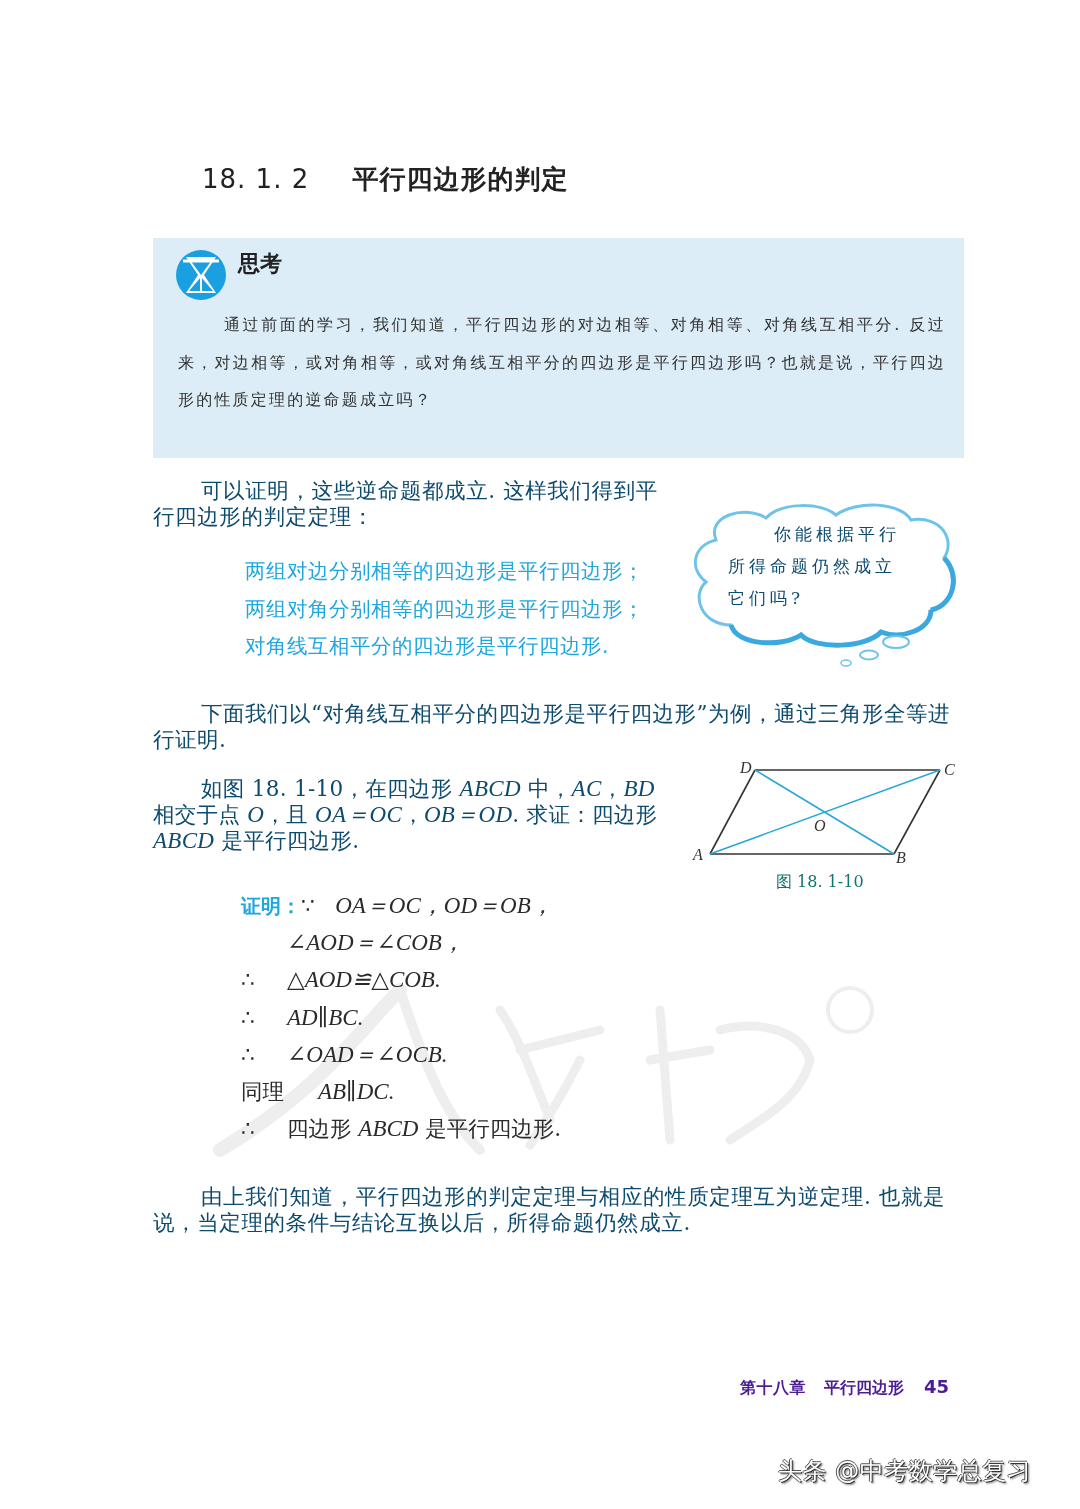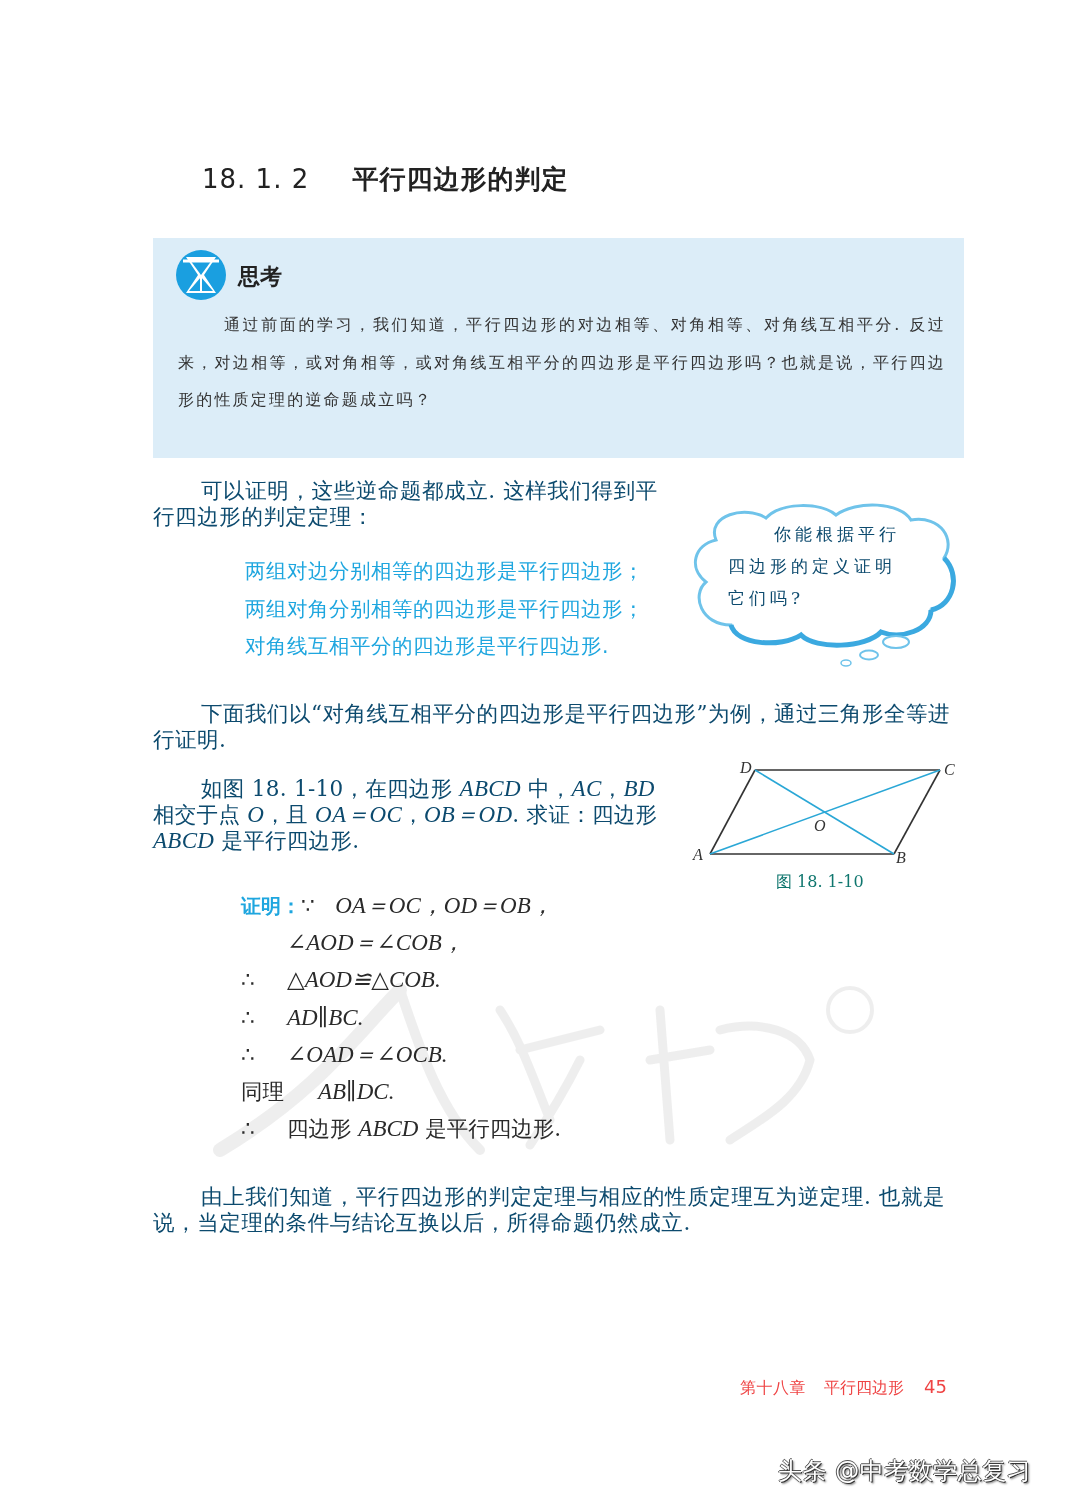--- a/index.html
+++ b/index.html
@@ -23,21 +23,21 @@
     .section-title .ttl { font-weight: bold; margin-left: 35px; letter-spacing: 1px; }
 
     .think-box {
       left: 153px; top: 238px; width: 811px; height: 220px;
       background: #dcedf8;
     }
     .think-icon {
       left: 175px; top: 249px; width: 52px; height: 52px;
     }
     .think-label {
-      left: 238px; top: 262px;
+      left: 238px; top: 249px;
       font-family: Liberation Serif, serif;
       font-weight: bold; font-size: 22px; color: #222;
     }
     .think-text {
       left: 178px; top: 306px; width: 768px;
       font-size: 16px; line-height: 37.5px; color: #333;
       text-align: justify; letter-spacing: 2.2px;
       text-indent: 46px;
     }
 
@@ -89,21 +89,21 @@
     .watermark {
       left: 200px; top: 970px; width: 700px; height: 200px;
       opacity: 0.08;
     }
 
     .p4 { left: 153px; top: 1184px; width: 815px; text-indent: 48px; letter-spacing: 0.6px; }
 
     .footer {
       left: 740px; top: 1376px;
       font-family: "DejaVu Sans", "Liberation Sans", sans-serif;
-      font-size: 16px; color: #ef4444; white-space: nowrap;
+      font-size: 16px; color: #4c1d95; white-space: nowrap; font-weight: bold;
     }
     .footer .chap { letter-spacing: 0.5px; }
     .footer .ptitle { margin-left: 18px; }
     .footer .pnum { margin-left: 20px; font-size: 18px; }
 
     .credit {
       left: 778px; top: 1455px;
       font-family: "DejaVu Sans", "Liberation Sans", sans-serif;
       font-size: 24px; color: #ffffff;
       text-shadow: 1px 1px 0 #333, -1px 0 0 #555, 0 -1px 0 #555, 2px 2px 2px rgba(0,0,0,0.5);
@@ -146,21 +146,21 @@
     <path d="M30 40 C20 15, 60 5, 80 18 C95 2, 135 2, 150 15 C170 0, 215 2, 225 20 C255 15, 270 40, 258 58 C275 75, 268 105, 245 110 C245 130, 215 140, 195 132 C180 148, 130 150, 115 135 C95 148, 50 145, 45 125 C15 125, 5 95, 20 82 C2 68, 8 45, 30 40 Z" fill="#ffffff" stroke="#6fc3ea" stroke-width="3"></path>
     <path d="M45 125 C50 145, 95 148, 115 135 C130 150, 180 148, 195 132 C215 140, 245 130, 245 110" fill="none" stroke="#3ba9e0" stroke-width="5"></path>
     <path d="M258 58 C275 75, 268 105, 245 110" fill="none" stroke="#3ba9e0" stroke-width="5"></path>
     <ellipse cx="210" cy="142" rx="13" ry="6" fill="#fff" stroke="#6fc3ea" stroke-width="2"></ellipse>
     <ellipse cx="183" cy="155" rx="9" ry="4.5" fill="#fff" stroke="#6fc3ea" stroke-width="2"></ellipse>
     <ellipse cx="160" cy="163" rx="5" ry="3" fill="#fff" stroke="#6fc3ea" stroke-width="1.5"></ellipse>
   </svg>
 </div>
 <div class="abs cloud-text">
   <div class="l1">你能根据平行</div>
-  <div>四边形的定义证明</div>
+  <div>所得命题仍然成立</div>
   <div>它们吗?</div>
 </div>
 
 <div class="abs para p2">下面我们以“对角线互相平分的四边形是平行四边形”为例，通过三角形全等进行证明.</div>
 
 <div class="abs para p3"><span>如图 18. 1-10，在四边形 </span><i>ABCD</i><span> 中，</span><i>AC</i><span>，</span><i>BD</i><span> 相交于点 </span><i>O</i><span>，且 </span><i>OA＝OC</i><span>，</span><i>OB＝OD</i><span>. 求证：四边形 </span><i>ABCD</i><span> 是平行四边形.</span></div>
 
 <div class="abs figure">
   <svg width="280" height="140" viewBox="0 0 280 140">
     <line x1="22" y1="98" x2="206" y2="98" stroke="#333" stroke-width="1.6"></line>

